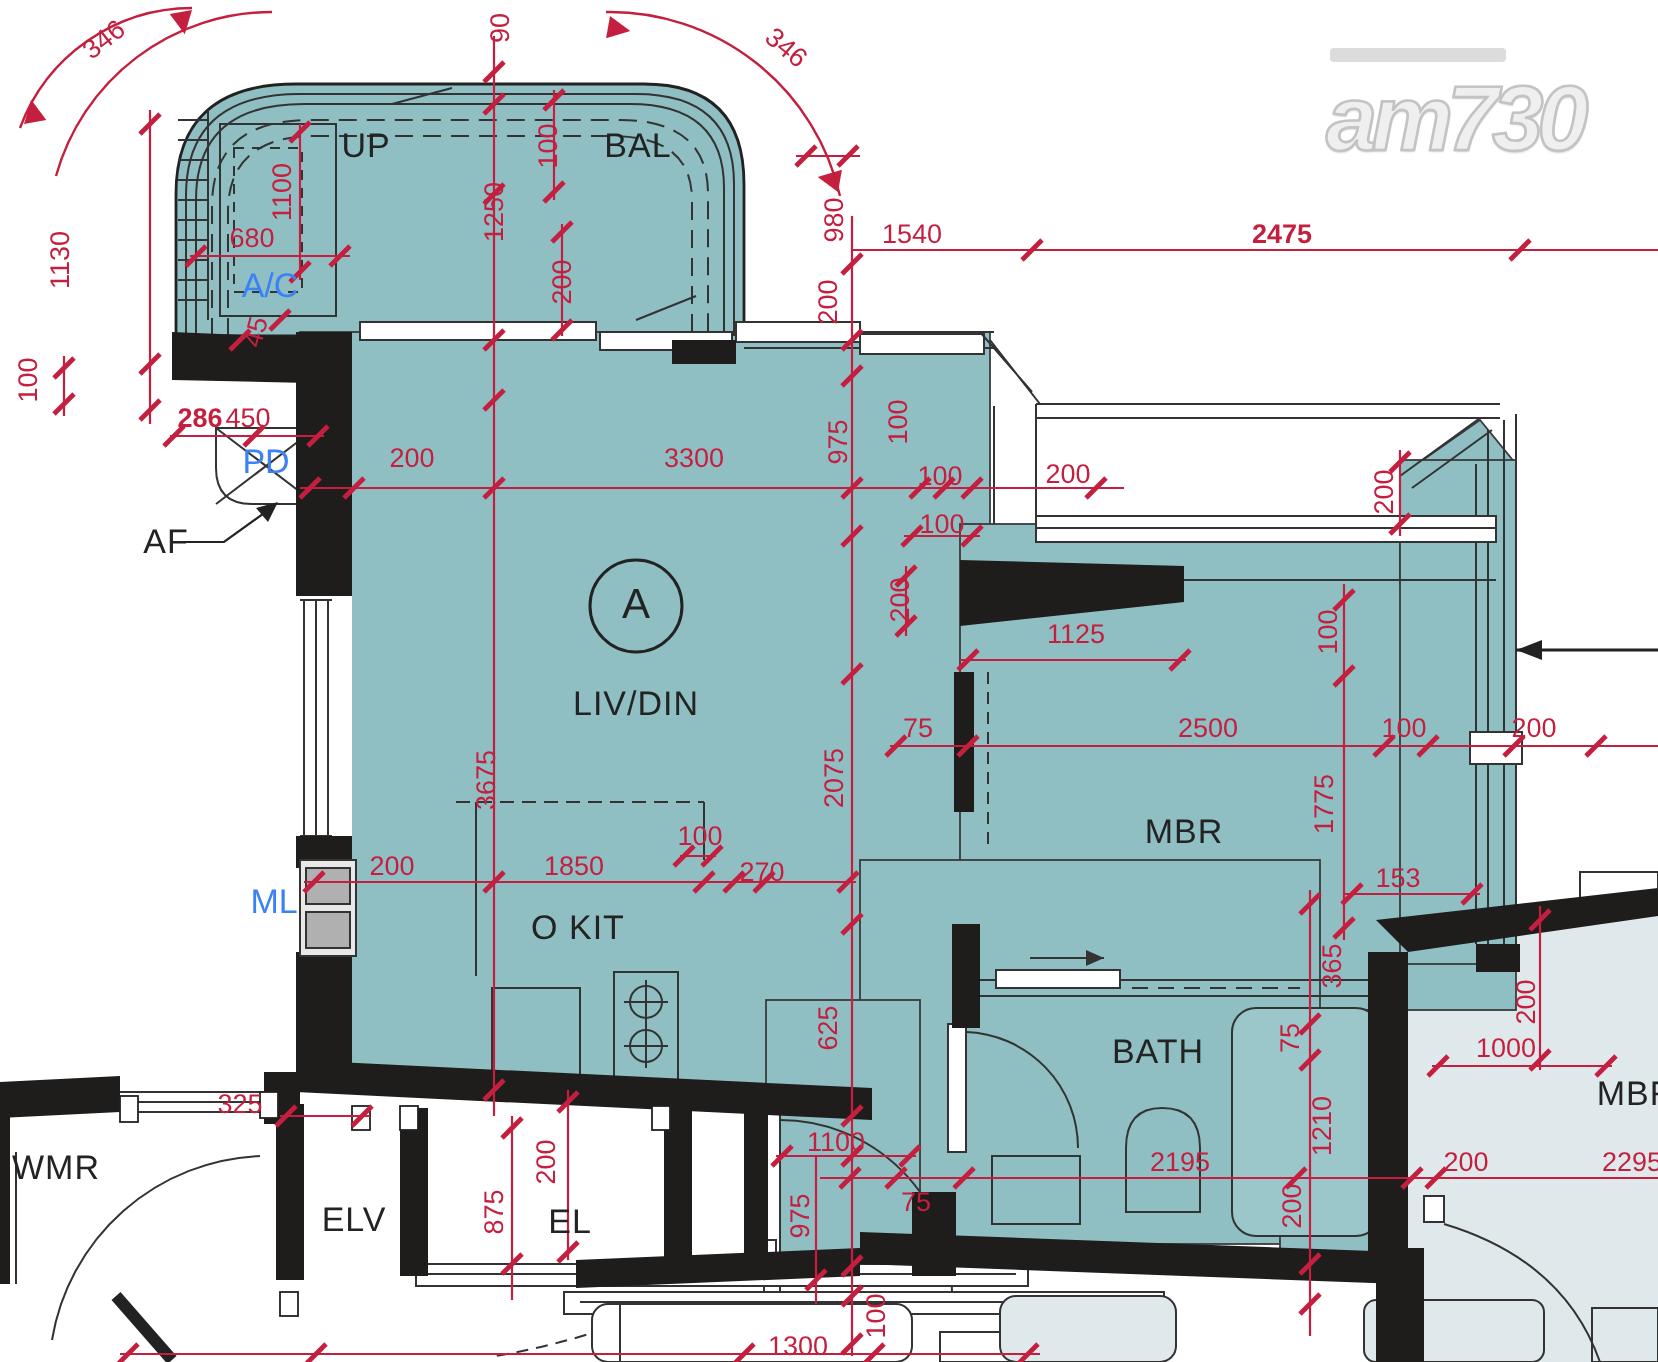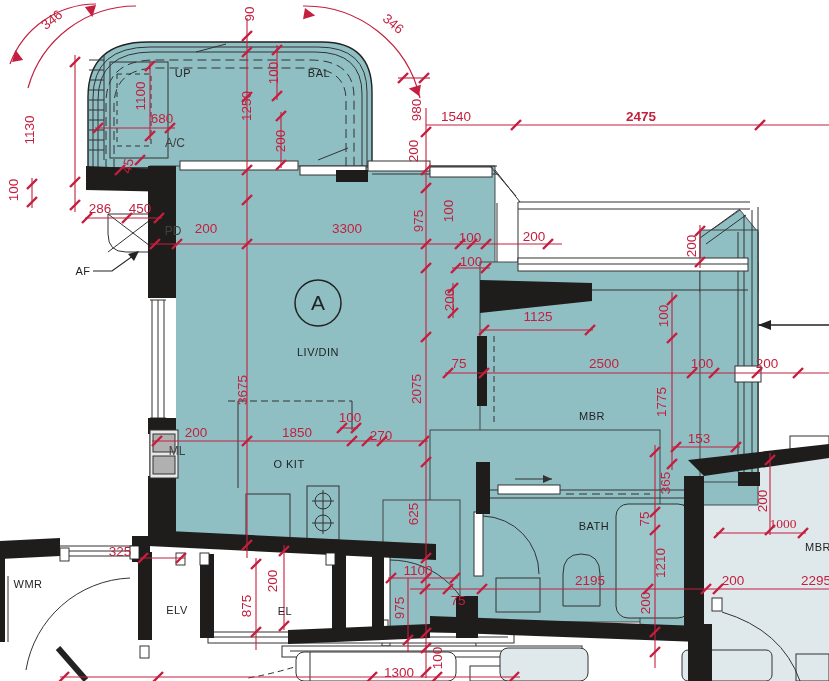--- a/index.html
+++ b/index.html
@@ -3,22 +3,22 @@
 <meta charset="utf-8">
 <style>
   html,body{margin:0;padding:0;background:#fff;}
   body{width:829px;height:681px;overflow:hidden;position:relative;
        font-family:"Liberation Sans",sans-serif;}
   .stage{position:absolute;inset:0;width:829px;height:681px;background:#fff;}
   svg{position:absolute;left:0;top:0;}
   #labels{position:absolute;left:0;top:0;width:829px;height:681px;pointer-events:none;}
   .lbl{position:absolute;transform:translate(-50%,-50%);white-space:nowrap;line-height:1;}
   .dim{color:var(--dim_red,#c41f3e);font-size:13.5px;}
-  .room{color:#232323;font-size:11px;letter-spacing:.5px;}
-  .room-sm{color:#404040;font-size:12px;margin-left:40px;}
+  .room{color:#232323;font-size:17px;letter-spacing:.5px;}
+  .room-sm{color:#3b82f6;font-size:17px;}
   .logo{position:absolute;left:663px;top:24px;width:160px;text-align:left;}
   .logo .tagline{width:88px;height:7px;background:#dcdcdc;border-radius:2px;margin:0 0 1px 2px;}
   .logo .logo-text{font-size:46px;font-weight:bold;font-style:italic;letter-spacing:-3px;
       color:#efefef;-webkit-text-stroke:1.3px #c3c3c3;
       text-shadow:0 0 1px #c9c9c9,0 1px 1px #d4d4d4;}
   .unit-badge{position:absolute;left:318px;top:303px;transform:translate(-50%,-50%);
       color:#232323;font-size:21px;}
 </style>
 </head>
 <body>
@@ -326,31 +326,31 @@
   </g>
 </svg>
 
 <div id="labels">
       <span class="lbl dim" style="left: 52px; top: 20px; transform: translate(-50%, -50%) rotate(-38deg);">346</span>
       <span class="lbl dim" style="left: 250px; top: 14px; transform: translate(-50%, -50%) rotate(-90deg);">90</span>
       <span class="lbl dim" style="left: 393px; top: 24px; transform: translate(-50%, -50%) rotate(40deg);">346</span>
       <span class="lbl dim" style="left: 30px; top: 130px; transform: translate(-50%, -50%) rotate(-90deg);">1130</span>
       <span class="lbl dim" style="left: 14px; top: 190px; transform: translate(-50%, -50%) rotate(-90deg);">100</span>
       <span class="lbl dim" style="left: 141px; top: 96px; transform: translate(-50%, -50%) rotate(-90deg);">1100</span>
-      <span class="lbl dim" style="left: 126px; top: 119px; transform: translate(-50%, -50%); margin-left: 36px;">680</span>
+      <span class="lbl dim" style="left: 126px; top: 119px; transform: translate(-50%, -50%);">680</span>
       <span class="lbl dim" style="left: 247px; top: 106px; transform: translate(-50%, -50%) rotate(-90deg);">1250</span>
       <span class="lbl dim" style="left: 274px; top: 73px; transform: translate(-50%, -50%) rotate(-90deg);">100</span>
       <span class="lbl dim" style="left: 281px; top: 141px; transform: translate(-50%, -50%) rotate(-90deg);">200</span>
       <span class="lbl dim" style="left: 417px; top: 110px; transform: translate(-50%, -50%) rotate(-90deg);">980</span>
       <span class="lbl dim" style="left: 414px; top: 151px; transform: translate(-50%, -50%) rotate(-90deg);">200</span>
       <span class="lbl dim" style="left: 456px; top: 117px; transform: translate(-50%, -50%);">1540</span>
       <span class="lbl dim" style="left: 641px; top: 117px; transform: translate(-50%, -50%); font-weight: bold;">2475</span>
       <span class="lbl dim" style="left: 128px; top: 166px; transform: translate(-50%, -50%) rotate(-75deg);">45</span>
-      <span class="lbl dim" style="left: 100px; top: 209px; transform: translate(-50%, -50%);">286</span>
-      <span class="lbl dim" style="left: 140px; top: 209px; transform: translate(-50%, -50%);">450</span>
+      <span class="lbl dim" style="left: 100px; top: 209px; transform: translate(-50%, -50%); font-weight: bold;">286</span>
+      <span class="lbl dim" style="left: 124px; top: 209px; transform: translate(-50%, -50%);">450</span>
       <span class="lbl dim" style="left: 206px; top: 229px; transform: translate(-50%, -50%);">200</span>
       <span class="lbl dim" style="left: 347px; top: 229px; transform: translate(-50%, -50%);">3300</span>
       <span class="lbl dim" style="left: 419px; top: 221px; transform: translate(-50%, -50%) rotate(-90deg);">975</span>
       <span class="lbl dim" style="left: 449px; top: 211px; transform: translate(-50%, -50%) rotate(-90deg);">100</span>
       <span class="lbl dim" style="left: 470px; top: 238px; transform: translate(-50%, -50%);">100</span>
       <span class="lbl dim" style="left: 534px; top: 237px; transform: translate(-50%, -50%);">200</span>
       <span class="lbl dim" style="left: 471px; top: 262px; transform: translate(-50%, -50%);">100</span>
       <span class="lbl dim" style="left: 450px; top: 300px; transform: translate(-50%, -50%) rotate(-90deg);">200</span>
       <span class="lbl dim" style="left: 692px; top: 246px; transform: translate(-50%, -50%) rotate(-90deg);">200</span>
       <span class="lbl dim" style="left: 243px; top: 390px; transform: translate(-50%, -50%) rotate(-90deg);">3675</span>
@@ -361,50 +361,54 @@
       <span class="lbl dim" style="left: 702px; top: 364px; transform: translate(-50%, -50%);">100</span>
       <span class="lbl dim" style="left: 767px; top: 364px; transform: translate(-50%, -50%);">200</span>
       <span class="lbl dim" style="left: 664px; top: 316px; transform: translate(-50%, -50%) rotate(-90deg);">100</span>
       <span class="lbl dim" style="left: 662px; top: 402px; transform: translate(-50%, -50%) rotate(-90deg);">1775</span>
       <span class="lbl dim" style="left: 699px; top: 439px; transform: translate(-50%, -50%);">153</span>
       <span class="lbl dim" style="left: 666px; top: 483px; transform: translate(-50%, -50%) rotate(-90deg);">365</span>
       <span class="lbl dim" style="left: 645px; top: 519px; transform: translate(-50%, -50%) rotate(-90deg);">75</span>
       <span class="lbl dim" style="left: 661px; top: 563px; transform: translate(-50%, -50%) rotate(-90deg);">1210</span>
       <span class="lbl dim" style="left: 646px; top: 603px; transform: translate(-50%, -50%) rotate(-90deg);">200</span>
       <span class="lbl dim" style="left: 763px; top: 501px; transform: translate(-50%, -50%) rotate(-90deg);">200</span>
-      <span class="lbl dim" style="left: 783px; top: 524px; transform: translate(-50%, -50%); font-family: Liberation Serif, serif;">1000</span>
+      <span class="lbl dim" style="left: 753px; top: 524px; transform: translate(-50%, -50%);">1000</span>
       <span class="lbl dim" style="left: 733px; top: 581px; transform: translate(-50%, -50%);">200</span>
       <span class="lbl dim" style="left: 816px; top: 581px; transform: translate(-50%, -50%);">2295</span>
       <span class="lbl dim" style="left: 590px; top: 581px; transform: translate(-50%, -50%);">2195</span>
       <span class="lbl dim" style="left: 350px; top: 418px; transform: translate(-50%, -50%);">100</span>
       <span class="lbl dim" style="left: 196px; top: 433px; transform: translate(-50%, -50%);">200</span>
-      <span class="lbl dim" style="left: 297px; top: 433px; transform: translate(-50%, -50%);">1850</span>
+      <span class="lbl dim" style="left: 287px; top: 433px; transform: translate(-50%, -50%);">1850</span>
       <span class="lbl dim" style="left: 381px; top: 436px; transform: translate(-50%, -50%);">270</span>
       <span class="lbl dim" style="left: 414px; top: 514px; transform: translate(-50%, -50%) rotate(-90deg);">625</span>
       <span class="lbl dim" style="left: 120px; top: 552px; transform: translate(-50%, -50%);">325</span>
       <span class="lbl dim" style="left: 273px; top: 581px; transform: translate(-50%, -50%) rotate(-90deg);">200</span>
       <span class="lbl dim" style="left: 247px; top: 606px; transform: translate(-50%, -50%) rotate(-90deg);">875</span>
       <span class="lbl dim" style="left: 418px; top: 571px; transform: translate(-50%, -50%);">1100</span>
       <span class="lbl dim" style="left: 400px; top: 608px; transform: translate(-50%, -50%) rotate(-90deg);">975</span>
       <span class="lbl dim" style="left: 458px; top: 601px; transform: translate(-50%, -50%);">75</span>
       <span class="lbl dim" style="left: 438px; top: 658px; transform: translate(-50%, -50%) rotate(-90deg);">100</span>
       <span class="lbl dim" style="left: 263px; top: 708px; transform: translate(-50%, -50%);">1900</span>
       <span class="lbl dim" style="left: 399px; top: 673px; transform: translate(-50%, -50%);">1300</span>
       <span class="lbl room" style="left: 183px; top: 73px; transform: translate(-50%, -50%);">UP</span>
       <span class="lbl room" style="left: 319px; top: 73px; transform: translate(-50%, -50%);">BAL</span>
       <span class="lbl room-sm" style="left: 135px; top: 143px; transform: translate(-50%, -50%);">A/C</span>
       <span class="lbl room-sm" style="left: 133px; top: 231px; transform: translate(-50%, -50%);">PD</span>
       <span class="lbl room" style="left: 83px; top: 271px; transform: translate(-50%, -50%);">AF</span>
       <span class="lbl room" style="left: 318px; top: 352px; transform: translate(-50%, -50%); text-align: center;">LIV/DIN</span>
       <span class="lbl room" style="left: 592px; top: 416px; transform: translate(-50%, -50%);">MBR</span>
-      <span class="lbl room" style="left: 594px; top: 526px; transform: translate(-50%, -50%);">BATH</span>
+      <span class="lbl room" style="left: 579px; top: 526px; transform: translate(-50%, -50%);">BATH</span>
       <span class="lbl room" style="left: 289px; top: 464px; transform: translate(-50%, -50%);">O KIT</span>
       <span class="lbl room-sm" style="left: 137px; top: 451px; transform: translate(-50%, -50%);">ML</span>
       <span class="lbl room" style="left: 28px; top: 584px; transform: translate(-50%, -50%);">WMR</span>
       <span class="lbl room" style="left: 177px; top: 610px; transform: translate(-50%, -50%);">ELV</span>
       <span class="lbl room" style="left: 285px; top: 611px; transform: translate(-50%, -50%);">EL</span>
       <span class="lbl room" style="left: 818px; top: 547px; transform: translate(-50%, -50%);">MBR</span>
     </div>
 
 <span class="unit-badge">A</span>
 
-
+<div class="logo">
+  <div class="tagline"></div>
+  <div class="logo-text">am730</div>
 </div>
 
+</div>
+
 </body></html>

